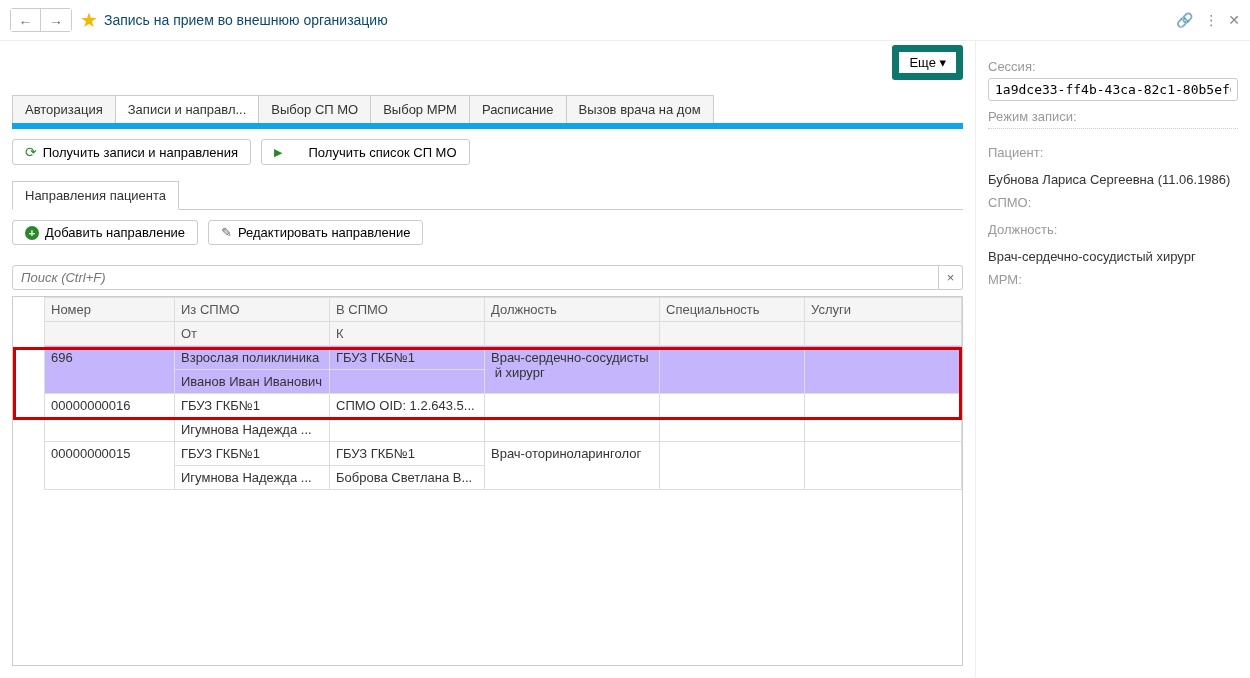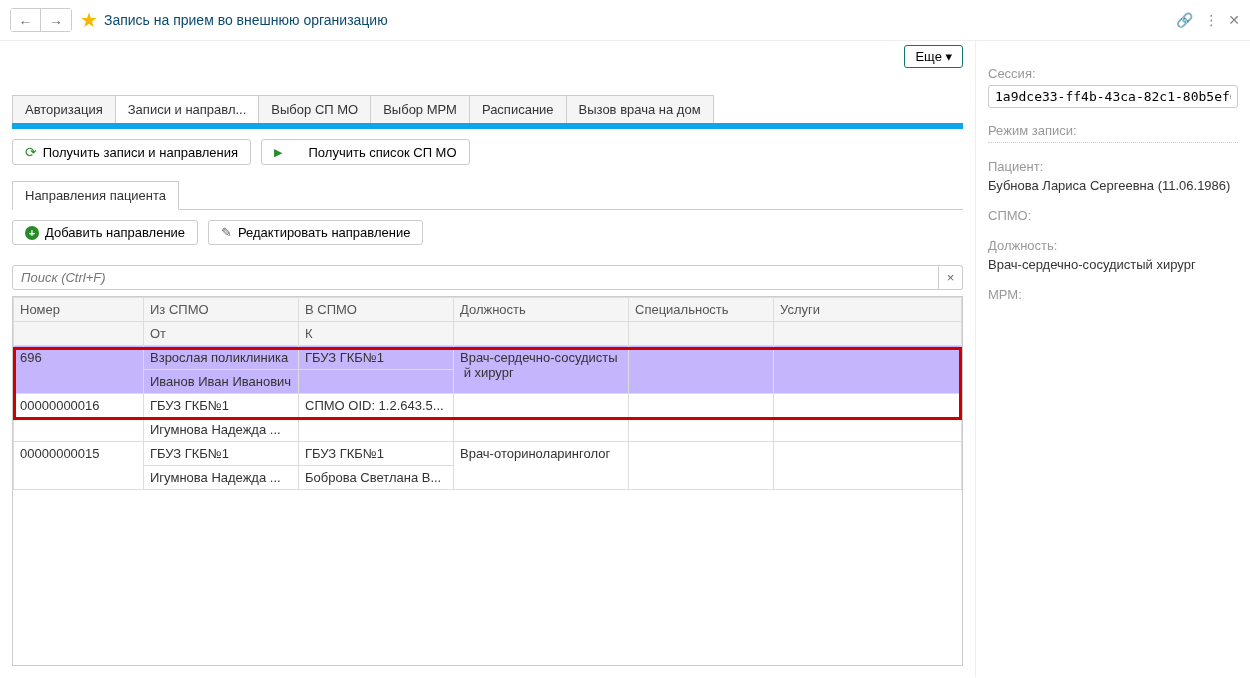--- a/index.html
+++ b/index.html
@@ -11,21 +11,21 @@
 .nav-btn:first-child { border-right: 1px solid #ccc; }
 .star-icon { color: #f5b800; font-size: 20px; margin-right: 6px; }
 .title-text { font-size: 14px; color: #0c4a6e; }
 .title-actions { margin-left: auto; display: flex; gap: 10px; align-items: center; color: #888; }
 .title-action { cursor: pointer; font-size: 14px; }
 
 .main-layout { display: flex; height: calc(100% - 42px); }
 .left-panel { flex: 1; padding: 10px 12px; position: relative; }
 .right-panel { width: 275px; padding: 10px 12px; border-left: 1px solid #eee; }
 
-.more-btn { position: absolute; top: 4px; right: 12px; border: 1px solid #0f766e; border-radius: 3px; padding: 3px 10px; background: #fff; cursor: pointer; font-size: 13px; }
+.more-btn { position: absolute; top: 4px; right: 12px; border: 7px solid #0f766e; border-radius: 3px; padding: 3px 10px; background: #fff; cursor: pointer; font-size: 13px; }
 
 .tabs { display: flex; border-bottom: 6px solid #0ea5e9; margin-top: 44px; }
 .tab { padding: 6px 12px; border: 1px solid #ccc; border-bottom: none; margin-right: -1px; background: #f5f5f5; cursor: pointer; font-size: 13px; white-space: nowrap; overflow: hidden; text-overflow: ellipsis; }
 .tab.active { background: #fff; position: relative; z-index: 1; }
 
 .toolbar { display: flex; gap: 10px; padding: 10px 0; }
 .btn { border: 1px solid #ccc; border-radius: 3px; padding: 4px 12px; background: #fff; cursor: pointer; display: flex; align-items: center; gap: 6px; font-size: 13px; }
 .refresh-icon { color: #2a8a2a; font-size: 14px; }
 .play-icon { color: #2a8a2a; font-size: 11px; }
 .plus-icon { color: #fff; background: #2a8a2a; border-radius: 50%; width: 14px; height: 14px; display: inline-flex; align-items: center; justify-content: center; font-size: 11px; font-weight: bold; }
@@ -33,39 +33,39 @@
 
 .subtabs { display: flex; margin-top: 6px; }
 .subtab { padding: 6px 12px; border: 1px solid #ccc; background: #f5f5f5; cursor: pointer; font-size: 13px; margin-right: -1px; }
 .subtab.active { background: #fff; border-bottom: 1px solid #fff; position: relative; z-index: 1; }
 .subtabs-line { border-bottom: 1px solid #ccc; margin-top: -1px; }
 
 .search-row { display: flex; margin-top: 10px; }
 .search-input { flex: 1; border: 1px solid #ccc; border-radius: 3px 0 0 3px; padding: 4px 8px; font-size: 13px; font-style: italic; color: #999; }
 .search-clear { width: 24px; border: 1px solid #ccc; border-left: none; border-radius: 0 3px 3px 0; background: #fff; cursor: pointer; display: flex; align-items: center; justify-content: center; color: #666; }
 
-.table-wrap { border: 1px solid #ccc; margin-top: 6px; height: 370px; overflow: hidden; position: relative; }
+.table-wrap { border: 1px solid #ccc; margin-top: 6px; height: 370px; overflow: hidden; position: relative; padding-left: 31px; }
 .table { width: 100%; border-collapse: collapse; table-layout: fixed; }
 .table th, .table td { border: 1px solid #ddd; padding: 4px 6px; text-align: left; font-weight: normal; font-size: 13px; vertical-align: top; white-space: nowrap; overflow: hidden; text-overflow: ellipsis; }
 .table thead th { background: #f5f5f5; color: #555; }
 .table .subhead td { background: #f5f5f5; color: #555; }
 .highlight-row td { background: #c4b5fd; }
 .highlight-box { position: absolute; border: 3px solid #c00; pointer-events: none; }
 
 .col-num { width: 130px; }
 .col-from { width: 155px; }
 .col-to { width: 155px; }
 .col-pos { width: 175px; }
 .col-spec { width: 145px; }
 .col-serv { width: auto; }
 
 .bottom-btn { margin-top: 12px; }
 
-.info-label { color: #999; font-size: 13px; margin-top: 15px; }
-.info-value { font-size: 13px; margin-top: 4px; }
+.info-label { color: #999; font-size: 13px; margin-top: 8px; }
+.info-value { font-size: 13px; margin-top: 12px; }
 .info-input { width: 100%; border: 1px solid #ccc; border-radius: 3px; padding: 3px 6px; font-size: 13px; margin-top: 4px; font-family: monospace; }
 .info-dotted { border-bottom: 1px dotted #ccc; padding-bottom: 4px; }
 </style>
 </head>
 <body>
 
 <div class="title-bar">
   <div class="nav-btns">
     <div class="nav-btn">←</div>
     <div class="nav-btn">→</div>

